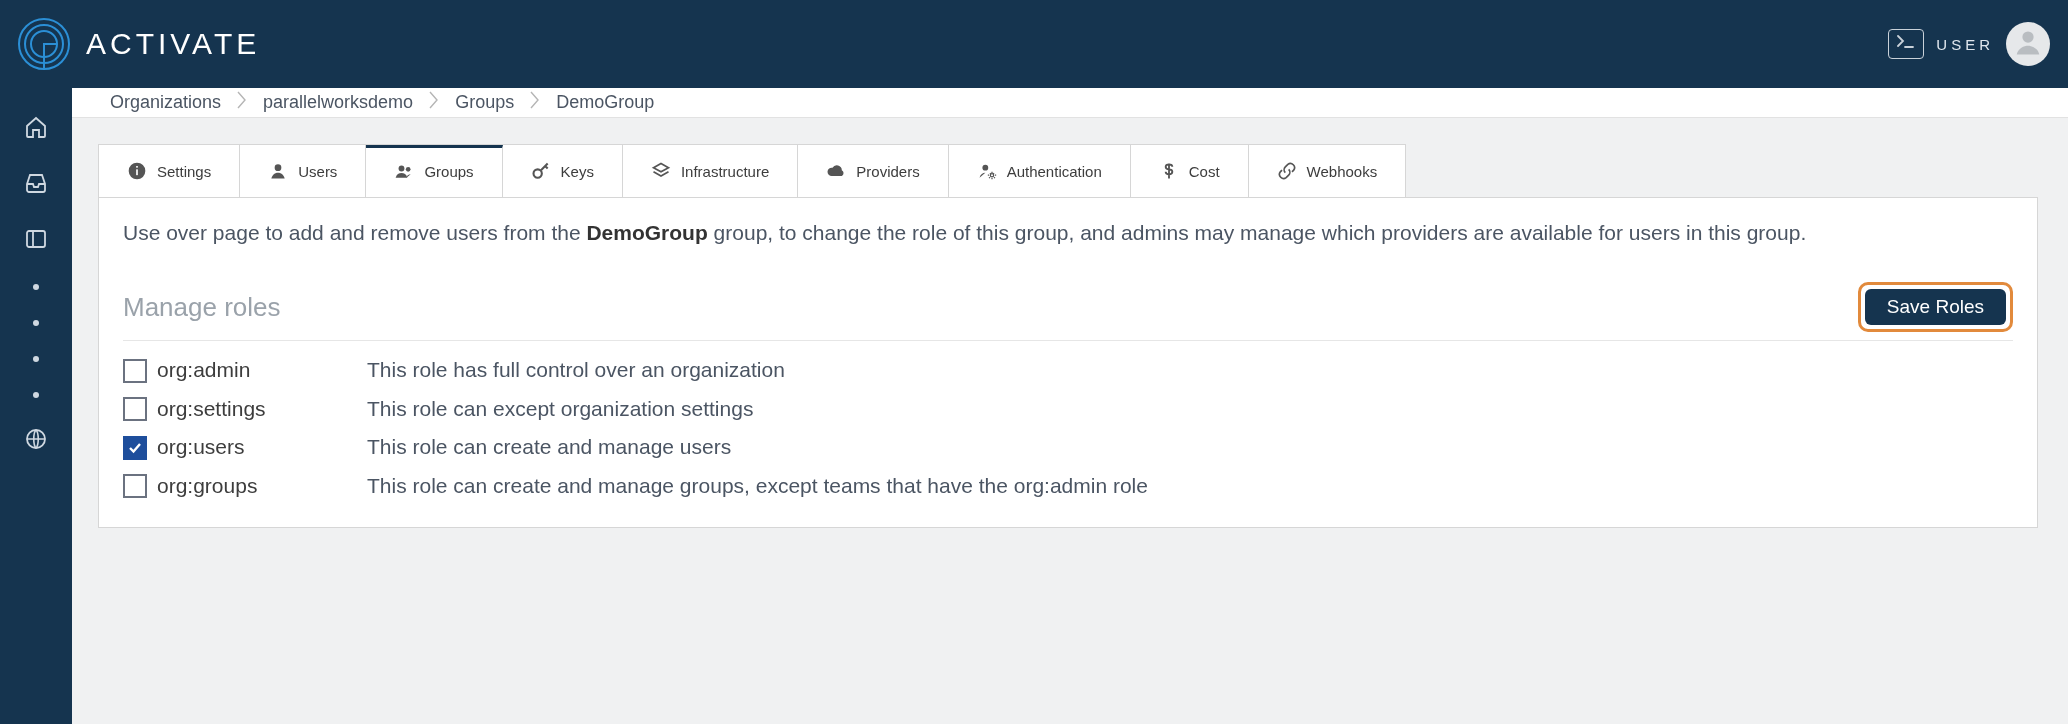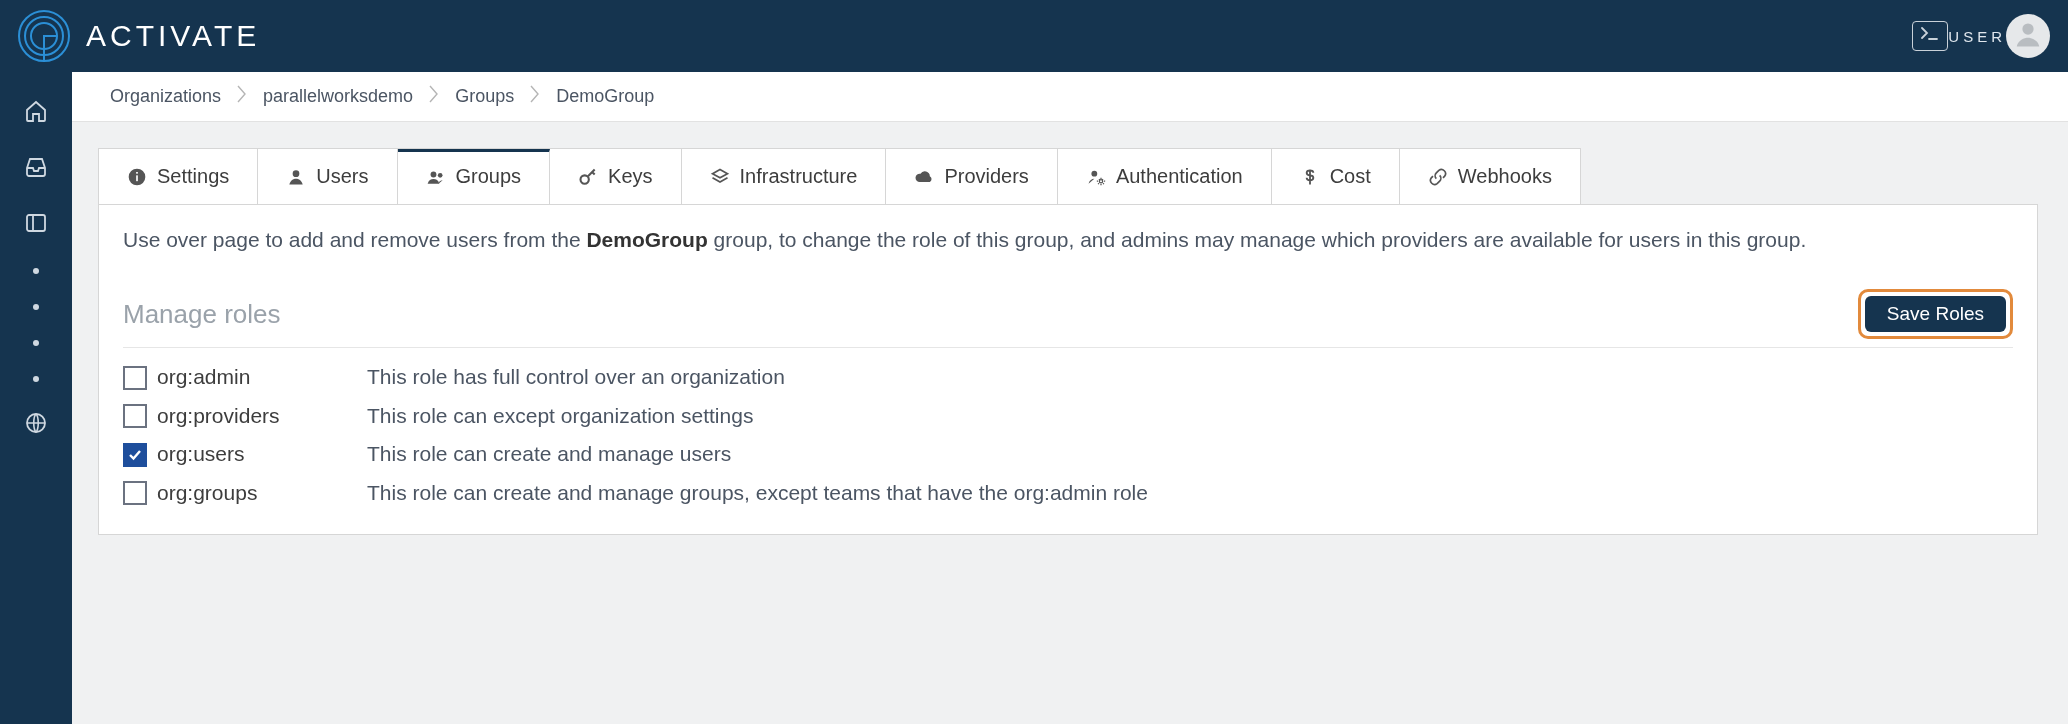--- a/index.html
+++ b/index.html
@@ -2,38 +2,38 @@
 <html><head>
 <meta charset="utf-8">
 <style>
   * { box-sizing: border-box; margin: 0; padding: 0; }
   html, body { width: 100%; height: 100%; font-family: "Segoe UI", "Helvetica Neue", Arial, sans-serif; }
   body { display: flex; flex-direction: column; background: #f0f0f0; }
 
   
   .header {
     background: #15344f;
-    height: 72px;
+    height: 88px;
     display: flex;
     align-items: center;
     padding: 0 18px;
     color: #fff;
   }
   .logo-wrap { display: flex; align-items: center; gap: 16px; }
   .logo-icon {
     width: 52px; height: 52px; border-radius: 50%; position: relative;
   }
   .logo-icon svg { width: 52px; height: 52px; }
   .logo-text {
     font-size: 30px;
     letter-spacing: 4px;
     font-weight: 400;
     color: #fff;
   }
-  .header-right { margin-left: auto; display: flex; align-items: center; gap: 0; padding-left: 32px; }
+  .header-right { margin-left: auto; display: flex; align-items: center; gap: 12px; padding-left: 32px; }
   .terminal-btn {
     width: 36px; height: 30px; border: 1.5px solid #c9d1d9; border-radius: 4px;
     display: flex; align-items: center; justify-content: center; cursor: pointer;
     color: #c9d1d9;
   }
   .user-label { letter-spacing: 4px; font-size: 15px; color: #e0e7ee; }
   .avatar {
     width: 44px; height: 44px; border-radius: 50%; background: #e6e8ea;
     display: flex; align-items: center; justify-content: center; cursor: pointer;
   }
@@ -54,40 +54,40 @@
     cursor: pointer; color: #cfd8e1;
   }
   .side-dot {
     width: 6px; height: 6px; border-radius: 50%; background: #cfd8e1; cursor: pointer;
   }
 
   .main { flex: 1; background: #fff; display: flex; flex-direction: column; overflow: hidden; }
 
   
   .breadcrumb {
-    display: flex; align-items: center; height: 50px; padding: 0 24px;
+    display: flex; align-items: center; height: 30px; padding: 0 24px;
     border-bottom: 1px solid #e2e2e2;
     font-size: 18px; color: #555;
     gap: 2px;
     background: #fff;
   }
   .crumb { padding: 0 14px; cursor: pointer; color: #4b5563;}
   .crumb-sep { color: #b5b5b5; }
   .crumb-sep svg { width: 10px; height: 18px; }
 
   .content-area { background: #f0f1f2; padding: 26px 30px 30px 26px; flex:1; }
 
   
   .tabs {
     display: flex; border: 1px solid #d6d6d6; border-bottom: none; background:#fff;
     width: max-content;
   }
   .tab {
     display: flex; align-items: center; gap: 10px;
-    padding: 16px 28px; font-size: 20px; color: #3d3d3d;
+    padding: 16px 28px; font-size: 15px; color: #3d3d3d;
     border-right: 1px solid #d6d6d6; cursor: pointer;
     background: #fff;
   }
   .tab:last-child { border-right: none; }
   .tab.active { border-top: 3px solid #15344f; padding-top: 13px; position: relative; }
   .tab .ticon { color: #555; display:flex; }
   .tab .ticon svg { width: 20px; height: 20px; }
 
   .panel {
     border: 1px solid #d6d6d6; background: #fff; padding: 20px 24px 26px 24px;
@@ -313,21 +313,21 @@
         </div>
 
         <div class="roles-list">
           <div class="role-row">
             <span class="cb"></span>
             <span class="role-name">org:admin</span>
             <span class="role-desc">This role has full control over an organization</span>
           </div>
           <div class="role-row">
             <span class="cb"></span>
-            <span class="role-name">org:providers</span>
+            <span class="role-name">org:settings</span>
             <span class="role-desc">This role can except organization settings</span>
           </div>
           <div class="role-row">
             <span class="cb checked">
               <svg width="16" height="16" viewBox="0 0 16 16">
                   <path d="M3 8l3.5 3.5L13 4" stroke="#fff" stroke-width="2.4" fill="none"></path>
                 </svg>
             </span>
             <span class="role-name">org:users</span>
             <span class="role-desc">This role can create and manage users</span>

